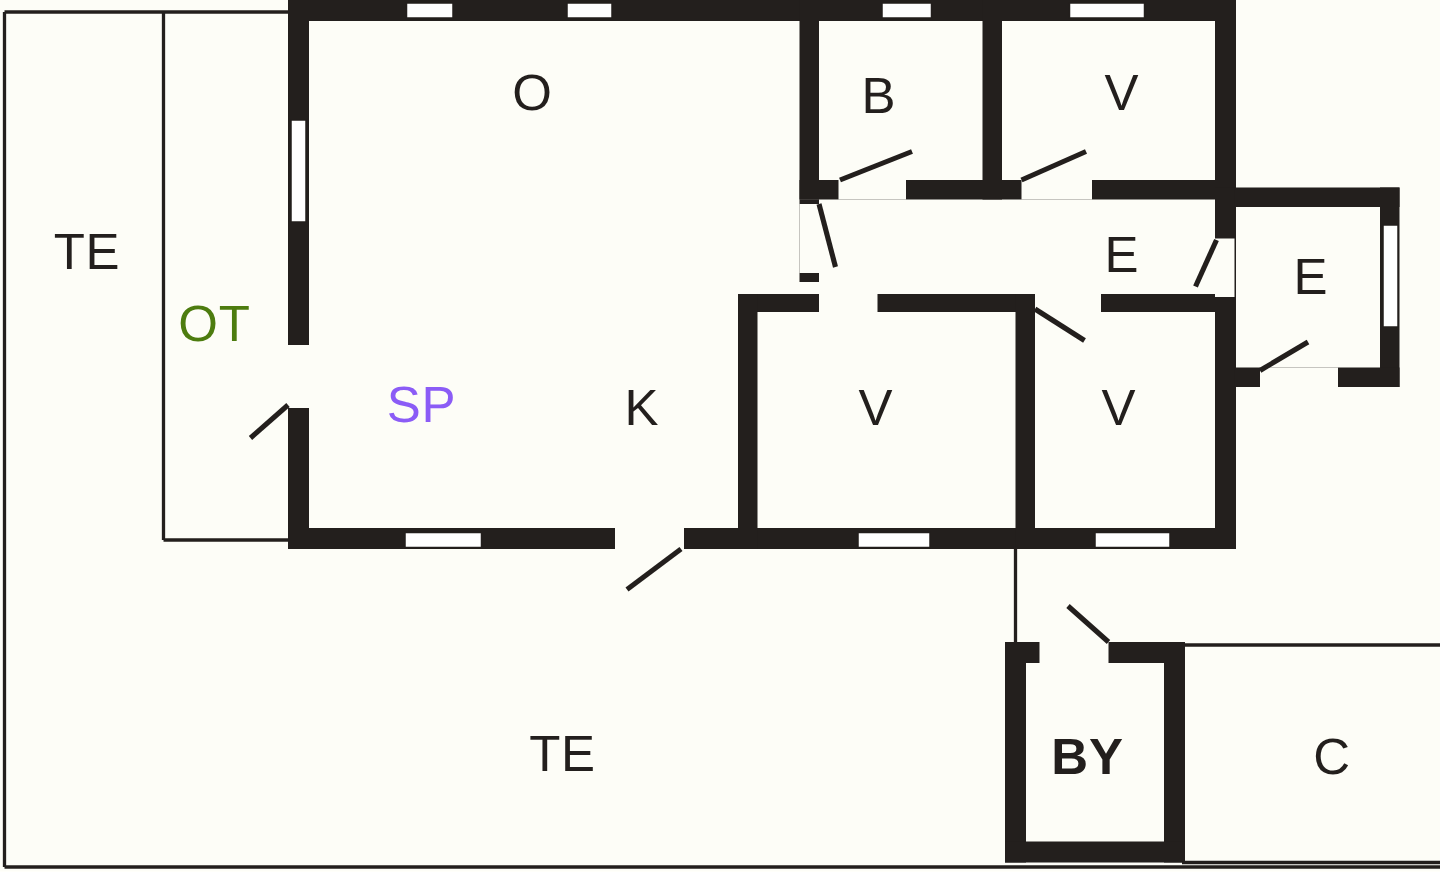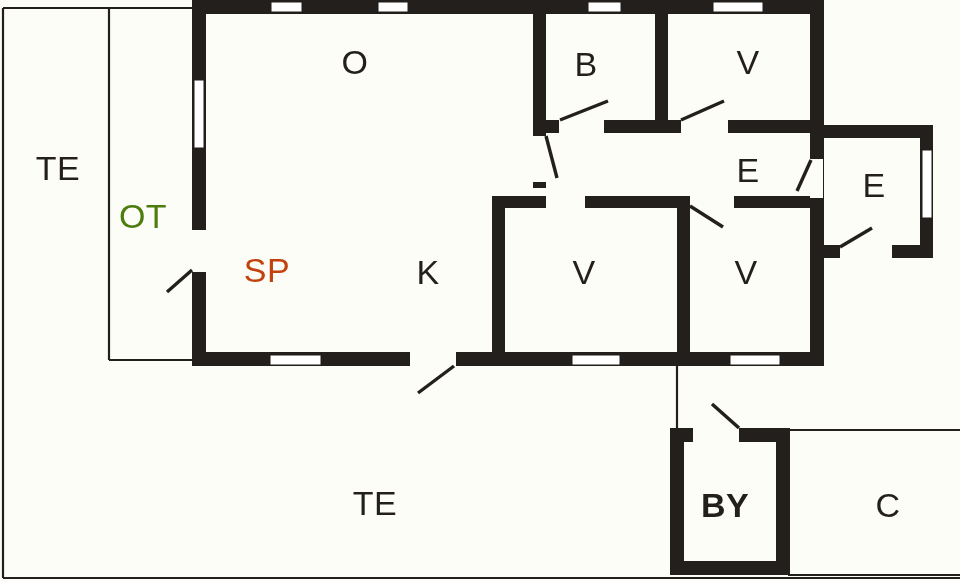--- a/index.html
+++ b/index.html
@@ -109,21 +109,21 @@
         <line x1="454" y1="366" x2="418" y2="393" stroke="#231f1d" stroke-width="3.4" stroke-linecap="butt"></line>
         <line x1="739" y1="428" x2="712" y2="404" stroke="#231f1d" stroke-width="3.4" stroke-linecap="butt"></line>
       </g>
   </svg>
   <div id="labels-layer">
       <div class="room-label" style="left: 355px; top: 62px; color: rgb(35, 31, 29);">O</div>
       <div class="room-label" style="left: 586px; top: 64px; color: rgb(35, 31, 29);">B</div>
       <div class="room-label" style="left: 748px; top: 62px; color: rgb(35, 31, 29);">V</div>
       <div class="room-label" style="left: 748px; top: 170px; color: rgb(35, 31, 29);">E</div>
       <div class="room-label" style="left: 874px; top: 185px; color: rgb(35, 31, 29);">E</div>
-      <div class="room-label" style="left: 267px; top: 270px; color: #c2410c;">SP</div>
+      <div class="room-label" style="left: 281px; top: 270px; color: #8b5cf6;">SP</div>
       <div class="room-label" style="left: 428px; top: 272px; color: rgb(35, 31, 29);">K</div>
       <div class="room-label" style="left: 584px; top: 272px; color: rgb(35, 31, 29);">V</div>
       <div class="room-label" style="left: 746px; top: 272px; color: rgb(35, 31, 29);">V</div>
       <div class="room-label" style="left: 58px; top: 168px; color: rgb(35, 31, 29);">TE</div>
       <div class="room-label" style="left: 143px; top: 168px; color: #4d7c0f; margin-top: 48px;">OT</div>
       <div class="room-label" style="left: 375px; top: 503px; color: rgb(35, 31, 29);">TE</div>
       <div class="room-label" style="left: 725px; top: 505px; color: rgb(35, 31, 29); font-weight: bold;">BY</div>
       <div class="room-label" style="left: 888px; top: 505px; color: rgb(35, 31, 29);">C</div>
     </div>
 </div>

